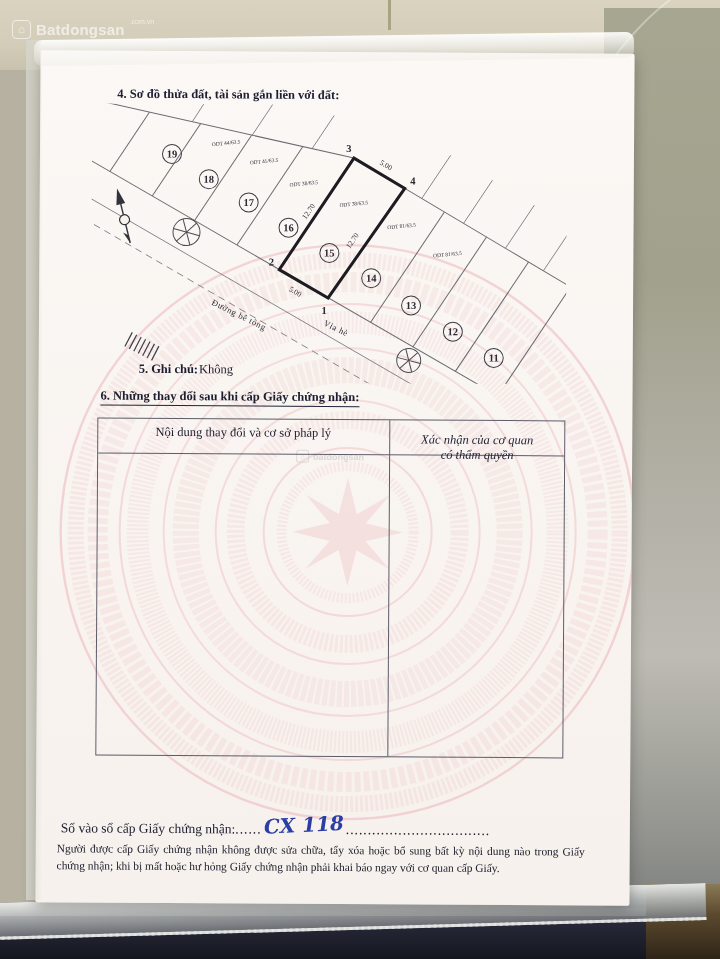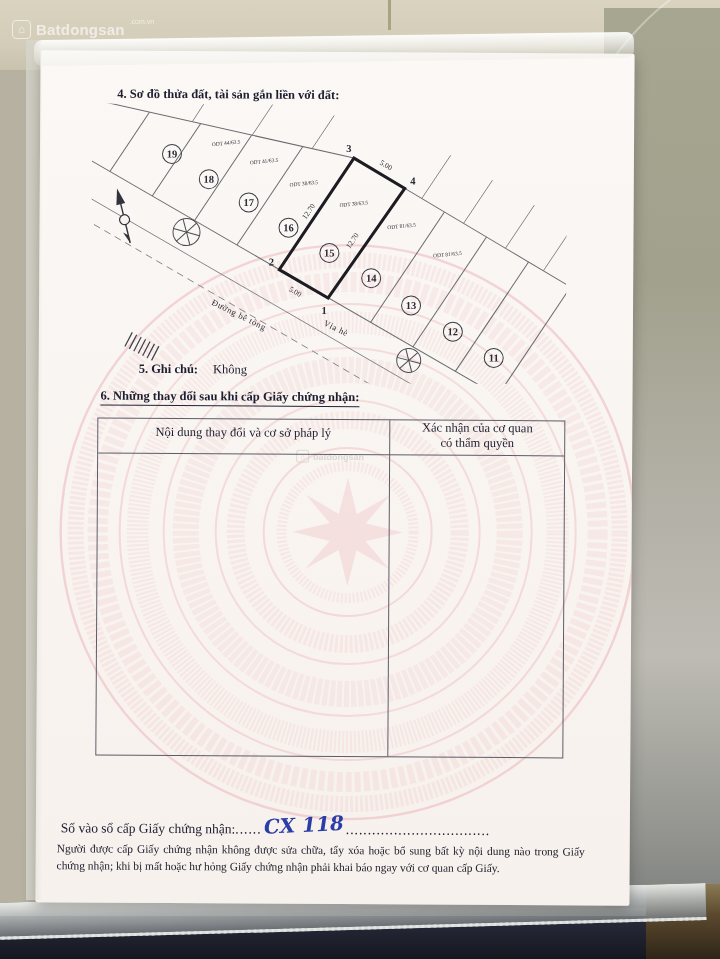--- a/index.html
+++ b/index.html
@@ -30,29 +30,29 @@
     align-items:center;justify-content:center;font-size:11px;line-height:1;}
   #brand-wm .bname{font-family:"Liberation Sans",sans-serif;font-weight:bold;font-size:15px;letter-spacing:.2px;}
   #brand-wm .bsuffix{font-family:"Liberation Sans",sans-serif;font-size:7px;align-self:flex-start;margin-top:-2px;}
   
   #paper{left:38px;top:52px;width:594px;height:852px;background:linear-gradient(180deg,#fbf8f5 0%,#f8f3ef 70%,#f6f1ec 100%);
     transform:rotate(0.35deg);border-radius:2px;box-shadow:0 4px 14px rgba(40,40,40,0.35);overflow:hidden;}
   .ptext{color:#1d1d30;}
   #sec4-title{left:77px;top:36px;font-size:12.5px;font-weight:bold;}
   #sec5-line{left:62px;top:311px;font-size:12.5px;}
   #sec5-line b{font-weight:bold;padding-left:38px;}
-  #sec5-value{margin-left:15px;}
+  #sec5-value{margin-left:1px;}
   #sec6-title{left:62px;top:338px;font-size:12.5px;font-weight:bold;border-bottom:1.4px solid #23233a;padding-bottom:1px;}
   
   #changes-table{left:59px;top:367px;width:466px;height:336px;border:1.3px solid #5d5d6a;}
   #col-divider{left:291px;top:0;width:1.2px;height:336px;background:#5d5d6a;}
   #header-underline{left:0;top:34px;width:466px;height:1.2px;background:#5d5d6a;}
   .th{font-size:12.5px;text-align:center;color:#1d1d30;}
   #th1{left:10px;top:6px;width:270px;}
-  #th2{left:300px;top:0;width:158px;white-space:pre-line;line-height:1.2;}
+  #th2{left:300px;top:12px;width:158px;white-space:pre-line;line-height:1.2;font-style:italic;}
   
   #serial-line{left:25px;top:763px;font-size:13.5px;white-space:nowrap;}
   .dots{letter-spacing:1px;}
   #serial-value{display:inline-block;color:#2b3ea6;font-size:20px;font-style:italic;font-weight:bold;
     transform:rotate(-3deg) translateY(-2px);font-family:"DejaVu Serif",serif;margin:0 2px;}
   #footer-note{left:21px;top:790px;width:528px;font-size:11.4px;line-height:1.5;text-align:justify;color:#20202f;}
   
   #drum{left:-20px;top:140px;}
   #center-wm{left:258px;top:398px;display:flex;align-items:center;gap:4px;opacity:.8;}
   #center-wm .house{width:11px;height:11px;border:1.3px solid #d6d4cd;border-radius:3px;color:#d6d4cd;

